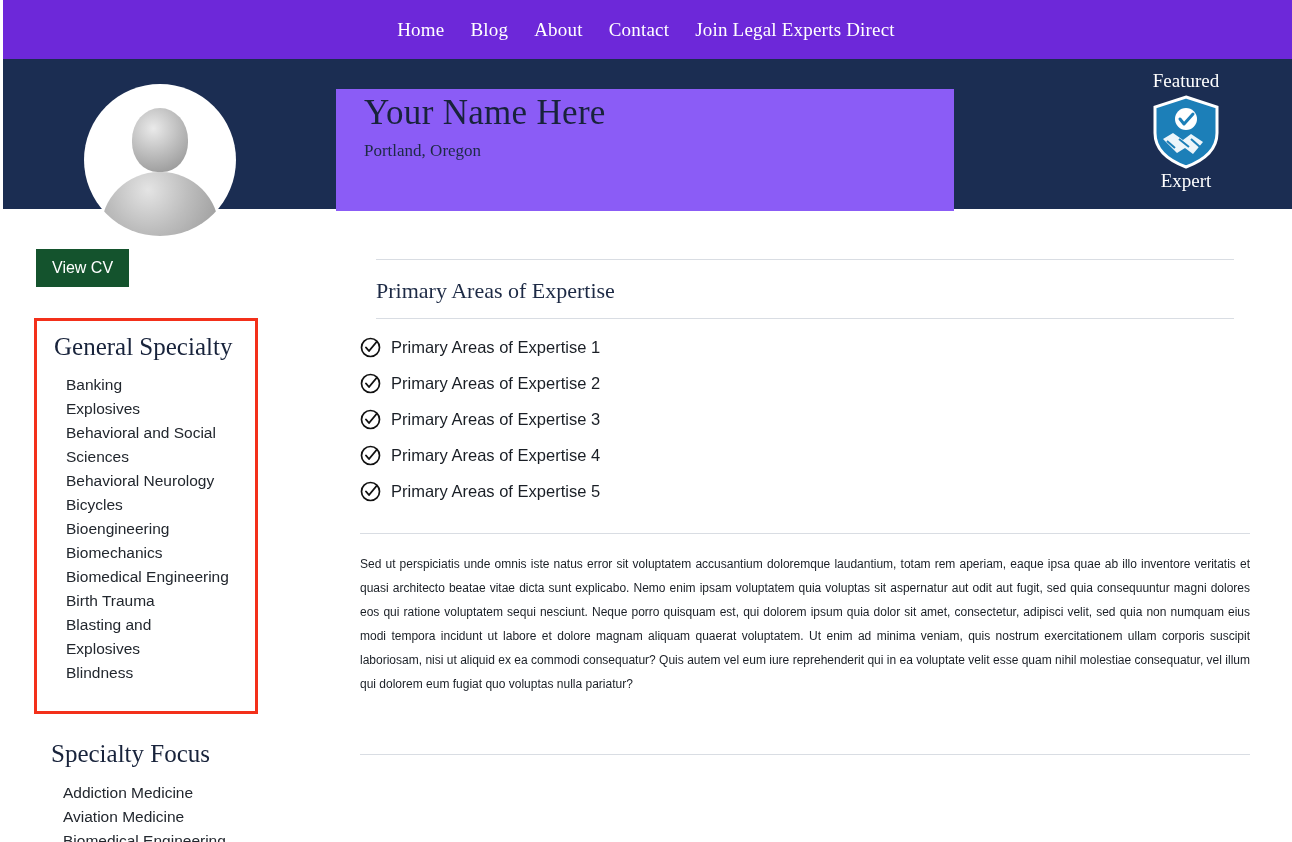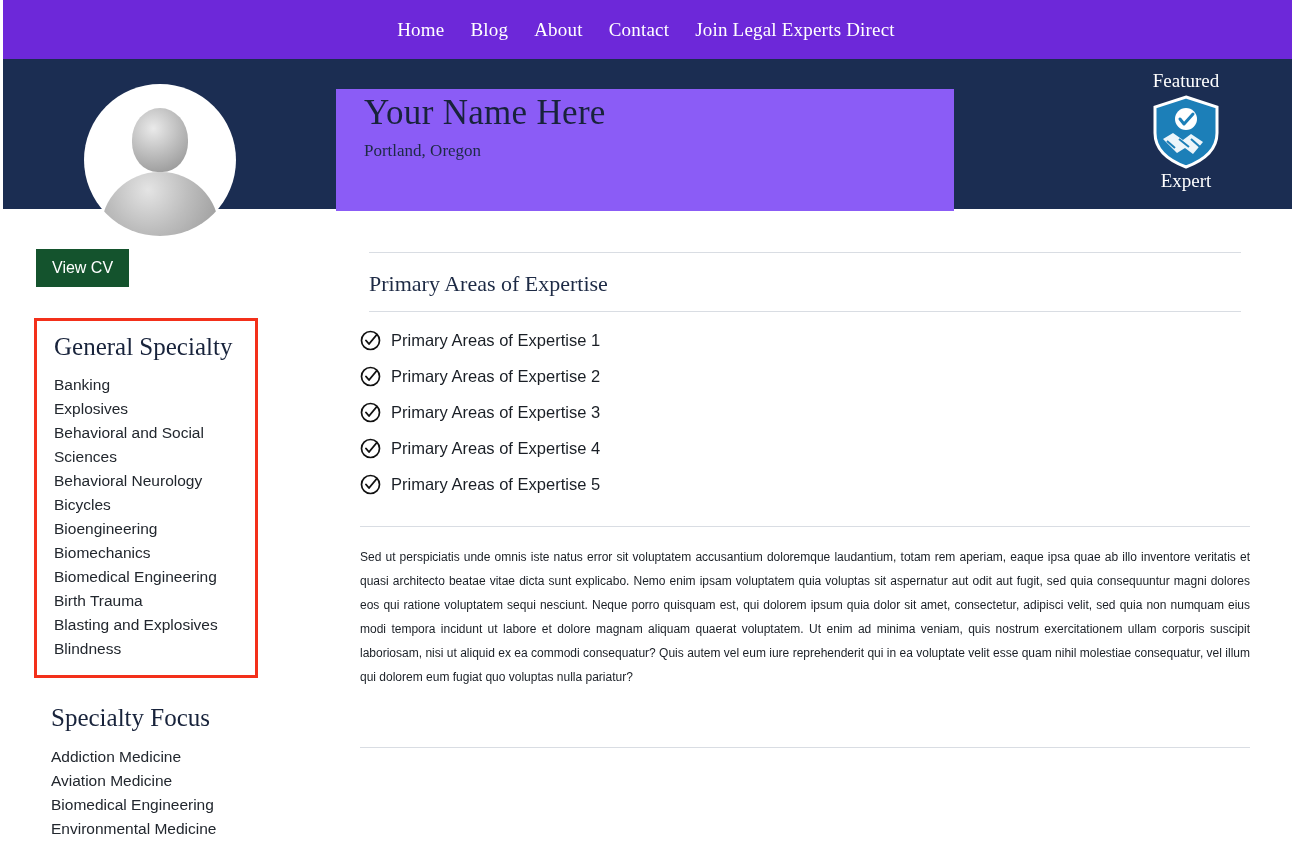--- a/index.html
+++ b/index.html
@@ -137,21 +137,21 @@
   }
   .spec-title {
     font-family: "Liberation Serif", serif;
     font-size: 25px;
     color: #18233b;
     margin: 2px 0 12px 0;
     font-weight: normal;
   }
   .spec-list {
     list-style: none;
-    margin: 0; padding: 0;
+    margin: 12px; padding: 0;
   }
   .spec-list li {
     font-size: 15.5px;
     color: #22272e;
     line-height: 24px;
   }
   .focus-block {
     margin: 26px 0 0 51px;
     width: 230px;
   }
@@ -169,21 +169,21 @@
   }
   .sec-title {
     font-family: "Liberation Serif", serif;
     font-size: 22px;
     color: #1d2a45;
     font-weight: normal;
     padding-bottom: 14px;
     border-bottom: 1px solid #d9dde3;
     border-top: 1px solid #d9dde3;
     padding-top: 18px;
-    margin: 9px;
+    margin: 16px;
   }
   .exp-list {
     list-style: none;
     margin: 18px 0 0 0;
     padding: 0 0 16px 0;
     border-bottom: 1px solid #d9dde3;
   }
   .exp-list li {
     display: flex;
     align-items: center;

